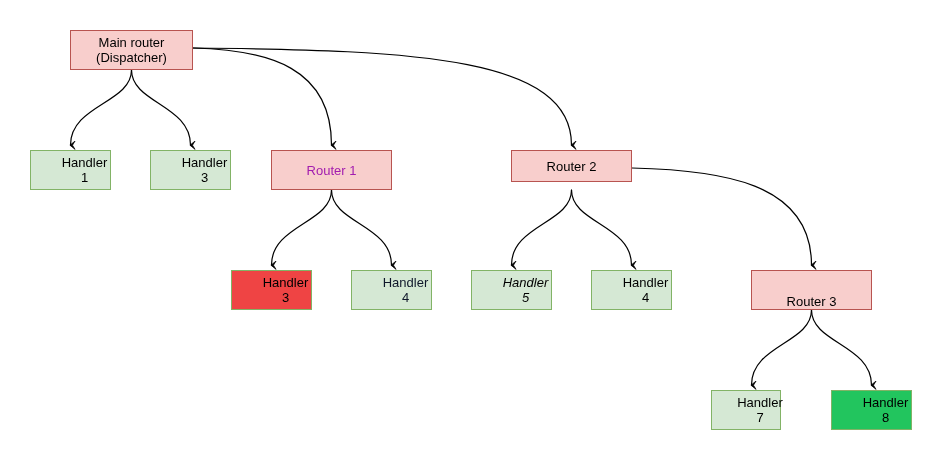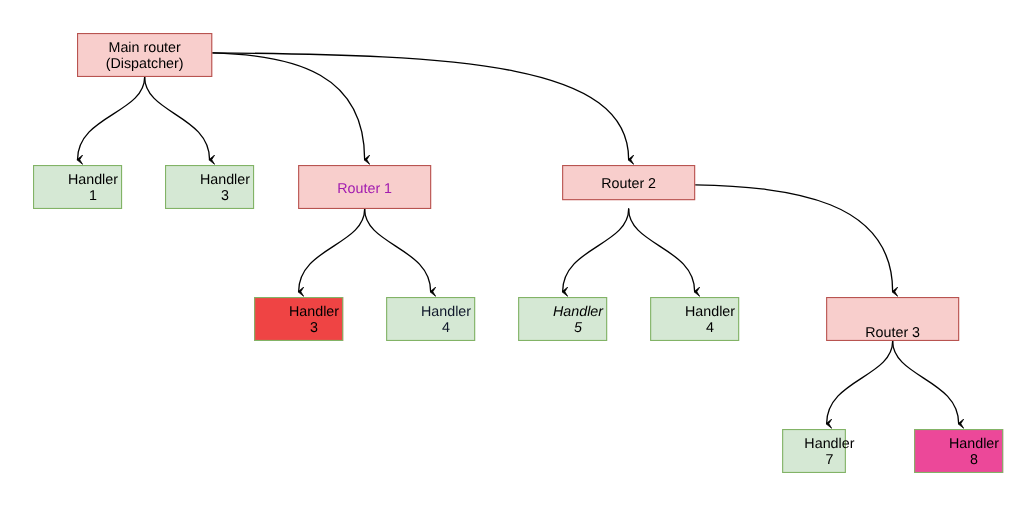--- a/index.html
+++ b/index.html
@@ -87,17 +87,17 @@
 (Dispatcher)</span></div>
       <div class="node handler" style="left: 30px; top: 150px; width: 81px; height: 40px; background: rgb(213, 232, 212); border-color: rgb(130, 179, 102); color: rgb(0, 0, 0);"><span>Handler 1</span></div>
       <div class="node handler" style="left: 150px; top: 150px; width: 81px; height: 40px; background: rgb(213, 232, 212); border-color: rgb(130, 179, 102); color: rgb(0, 0, 0);"><span>Handler 3</span></div>
       <div class="node process" style="left: 271px; top: 150px; width: 121px; height: 40px; background: rgb(248, 206, 204); border-color: rgb(184, 84, 80); color: #a21caf;"><span>Router 1</span></div>
       <div class="node process" style="left: 511px; top: 150px; width: 121px; height: 32px; background: rgb(248, 206, 204); border-color: rgb(184, 84, 80); color: rgb(0, 0, 0);"><span>Router 2</span></div>
       <div class="node handler" style="left: 231px; top: 270px; width: 81px; height: 40px; background: #ef4444; border-color: rgb(130, 179, 102); color: rgb(0, 0, 0);"><span>Handler 3</span></div>
       <div class="node handler" style="left: 351px; top: 270px; width: 81px; height: 40px; background: rgb(213, 232, 212); border-color: rgb(130, 179, 102); color: #0f172a;"><span>Handler 4</span></div>
       <div class="node handler" style="left: 471px; top: 270px; width: 81px; height: 40px; background: rgb(213, 232, 212); border-color: rgb(130, 179, 102); color: rgb(0, 0, 0); font-style: italic;"><span>Handler 5</span></div>
       <div class="node handler" style="left: 591px; top: 270px; width: 81px; height: 40px; background: rgb(213, 232, 212); border-color: rgb(130, 179, 102); color: rgb(0, 0, 0);"><span>Handler 4</span></div>
       <div class="node process" style="left: 751px; top: 270px; width: 121px; height: 40px; background: rgb(248, 206, 204); border-color: rgb(184, 84, 80); color: rgb(0, 0, 0); align-items: flex-end;"><span>Router 3</span></div>
-      <div class="node handler" style="left: 711px; top: 390px; width: 58px; height: 40px; background: rgb(213, 232, 212); border-color: rgb(130, 179, 102); color: rgb(0, 0, 0);"><span>Handler 7</span></div>
-      <div class="node handler" style="left: 831px; top: 390px; width: 81px; height: 40px; background: #ec4899; border-color: rgb(130, 179, 102); color: rgb(0, 0, 0);"><span>Handler 8</span></div>
+      <div class="node handler" style="left: 711px; top: 390px; width: 70px; height: 40px; background: rgb(213, 232, 212); border-color: rgb(130, 179, 102); color: rgb(0, 0, 0);"><span>Handler 7</span></div>
+      <div class="node handler" style="left: 831px; top: 390px; width: 81px; height: 40px; background: #22c55e; border-color: rgb(130, 179, 102); color: rgb(0, 0, 0);"><span>Handler 8</span></div>
     </div>
 
 </div>
 
 </body></html>

